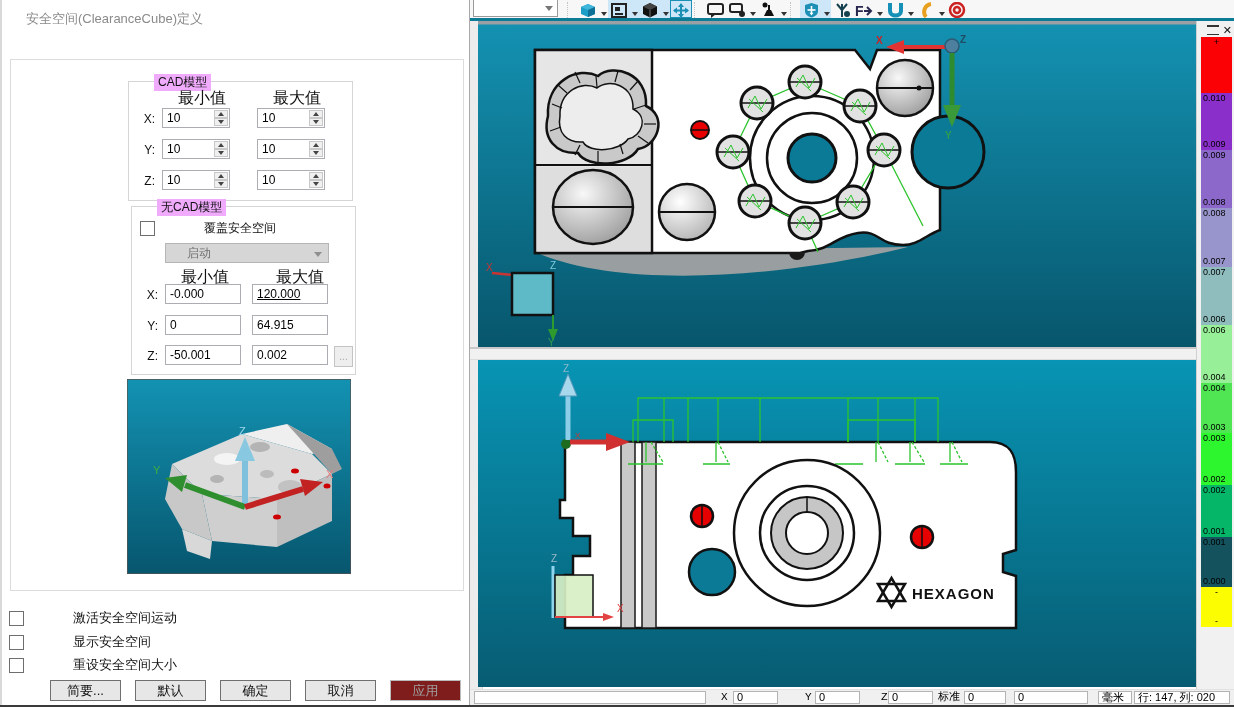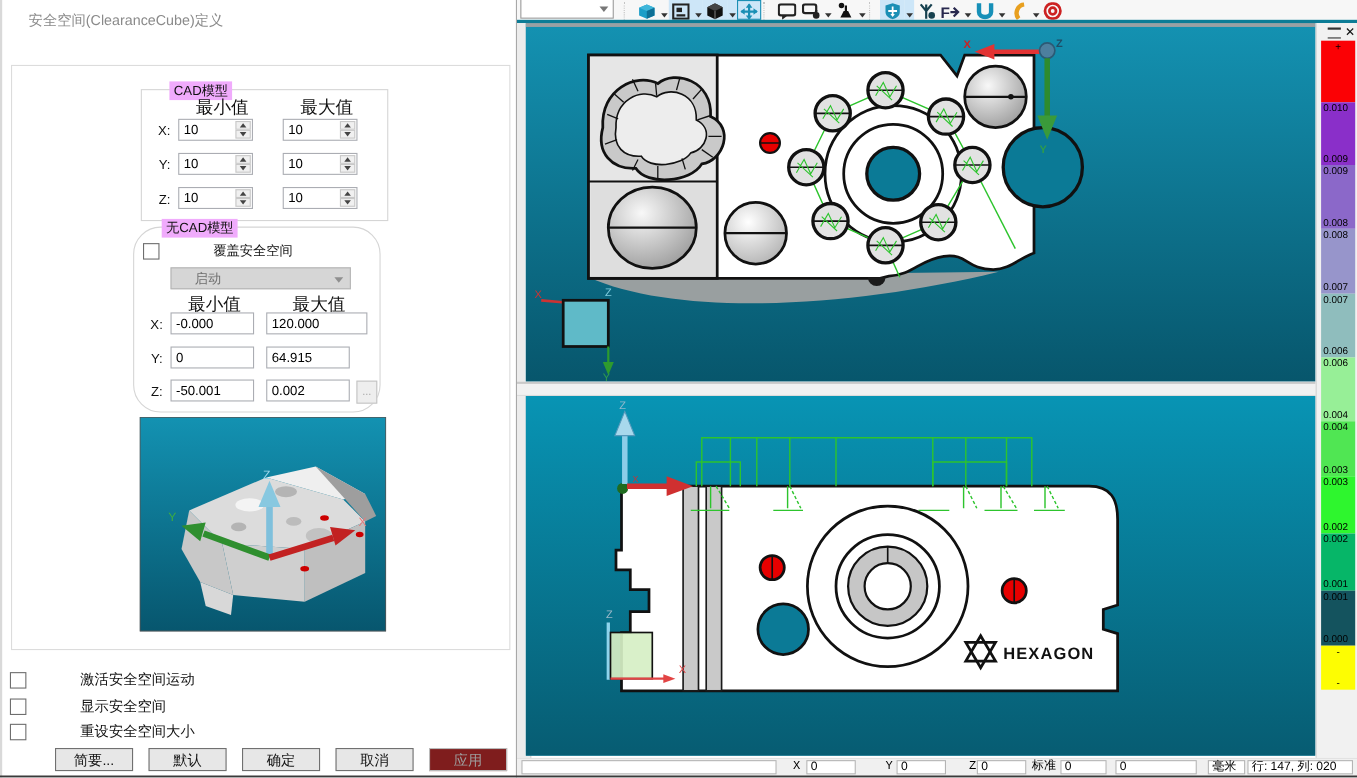--- a/index.html
+++ b/index.html
@@ -161,41 +161,41 @@
               <i>
                 <span class="tri-up"></span>
               </i>
               <i>
                 <span class="tri-dn"></span>
               </i>
             </span>
         </div>
       </div>
 
-      <div class="gbox" style="left:110px;top:146px;width:223px;height:167px;border-radius:25px;">
+      <div class="gbox" style="left:120px;top:146px;width:223px;height:167px;">
         <span class="gbox-title">无CAD模型</span>
 
         <div class="cbrow" style="left:8px;top:13px;font-size:12px;">
           <span class="cb"></span>
           <span>覆盖安全空间</span>
         </div>
 
         <div class="combo" style="left:33px;top:36px;width:164px;">
           <span>启动</span>
           <span class="chev"></span>
         </div>
 
         <span class="colhead" style="left:38px;top:60px;">最小值</span>
         <span class="colhead" style="left:133px;top:60px;">最大值</span>
 
         <span class="rowlab" style="left:8px;top:81px;">X:</span>
         <div class="tb" style="left:33px;top:77px;width:76px;">
             <span>-0.000</span>
           </div>
-        <div class="tb" style="left:120px;top:77px;width:92px;">
+        <div class="tb" style="left:120px;top:77px;width:76px;text-decoration:underline;">
             <span>120.000</span>
           </div>
 
         <span class="rowlab" style="left:8px;top:112px;">Y:</span>
         <div class="tb" style="left:33px;top:108px;width:76px;">
             <span>0</span>
           </div>
         <div class="tb" style="left:120px;top:108px;width:76px;">
             <span>64.915</span>
           </div>

